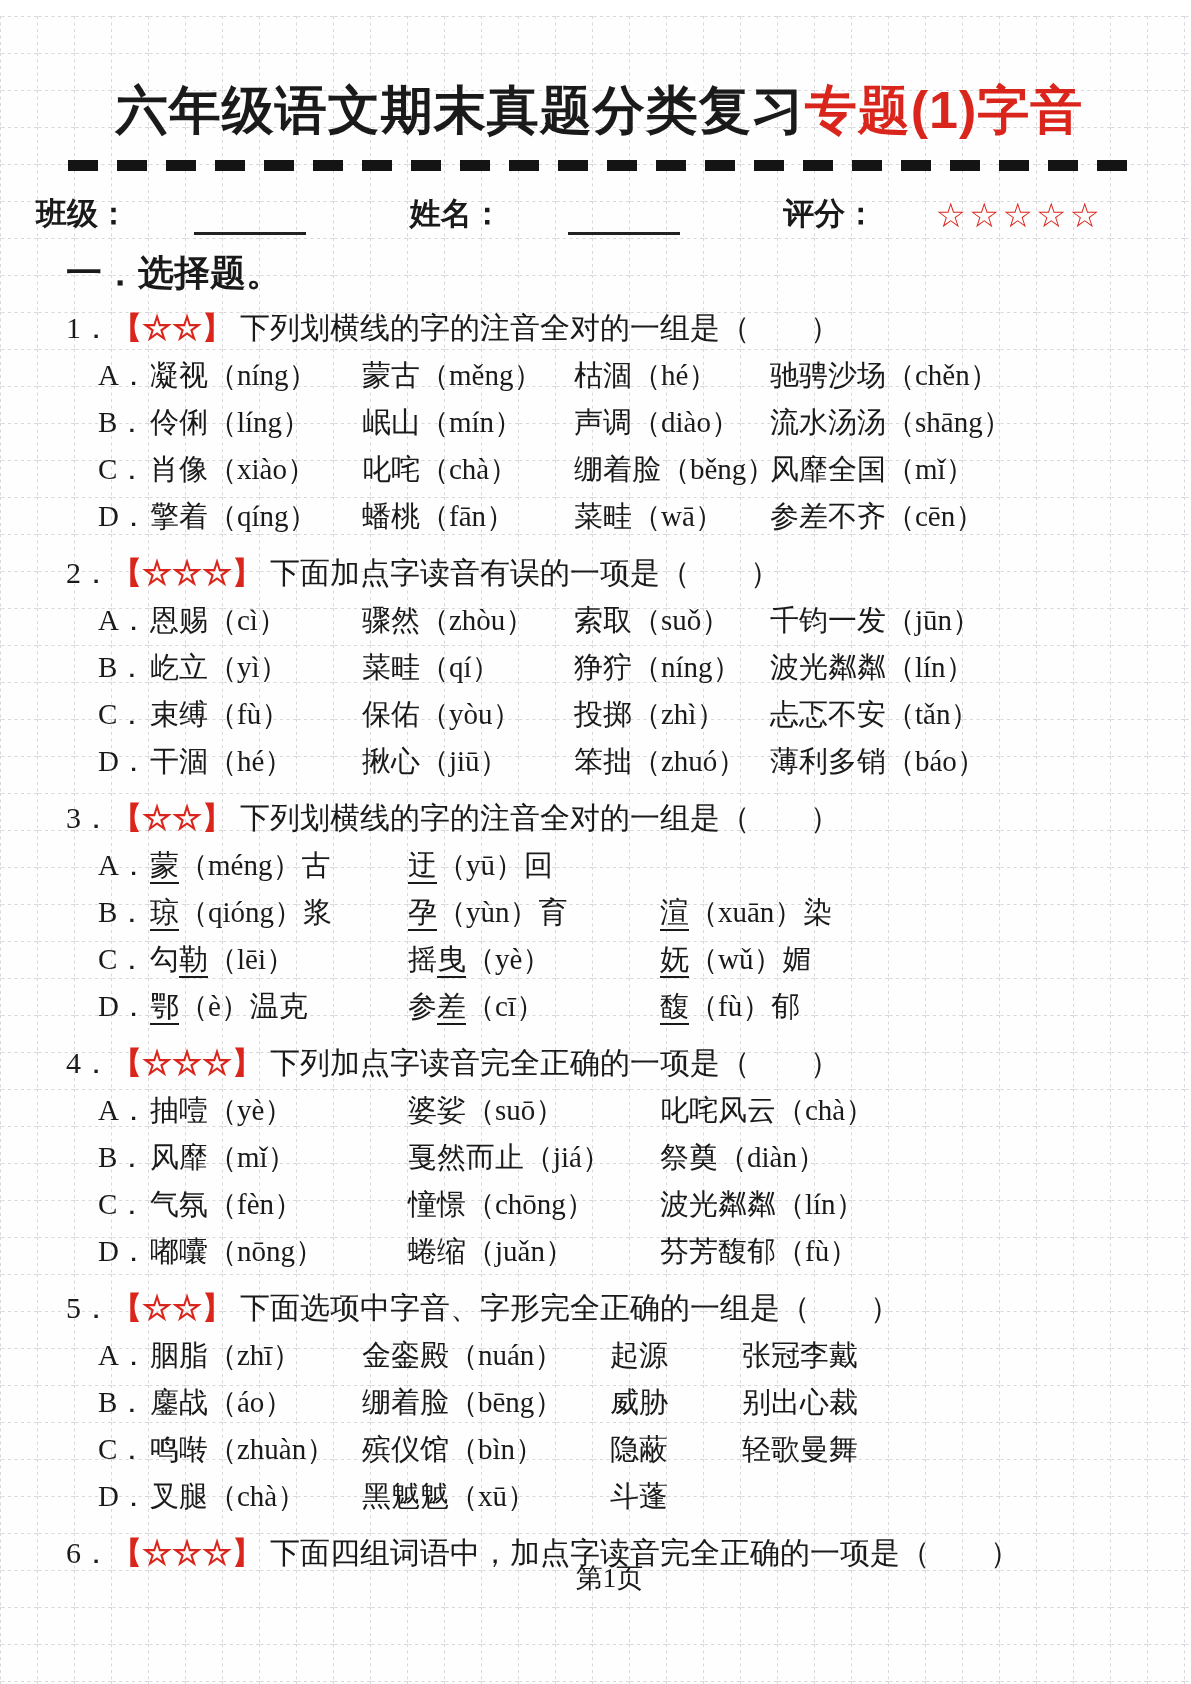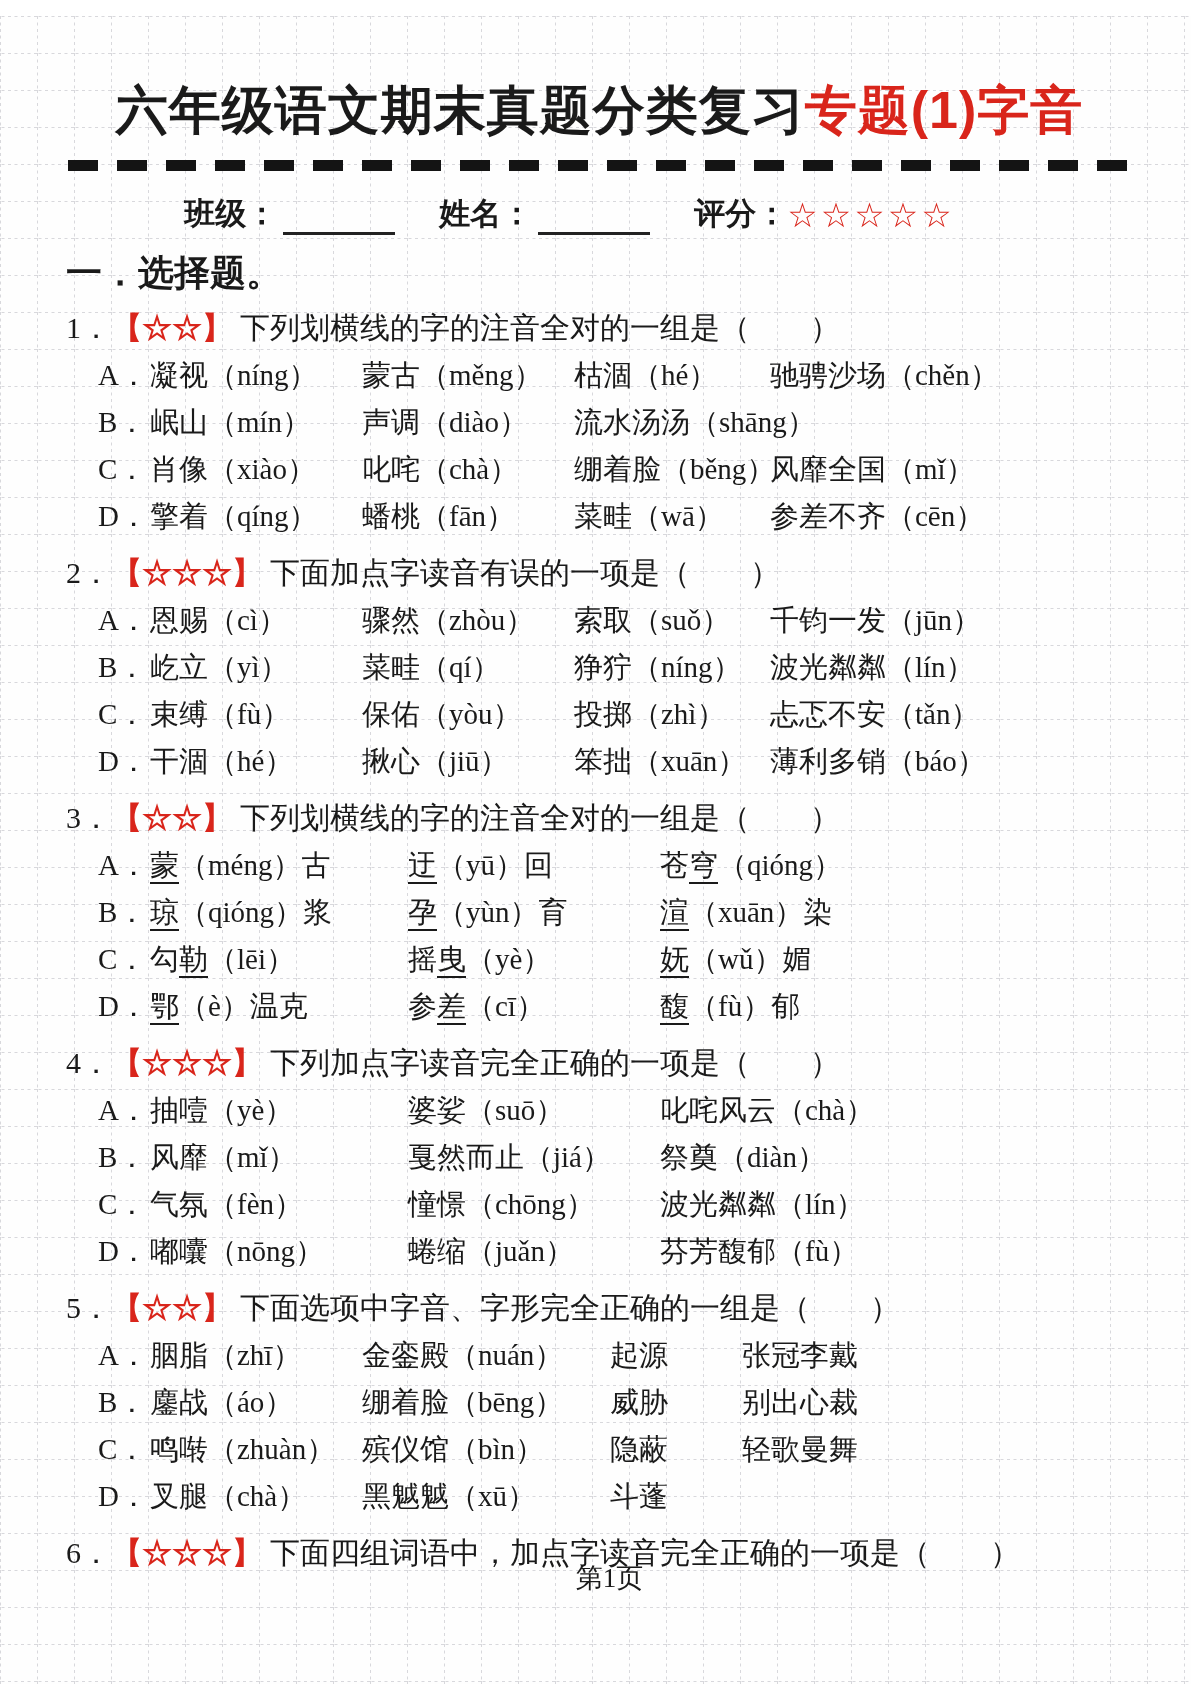--- a/index.html
+++ b/index.html
@@ -29,21 +29,21 @@
 
   .dash-rule {
     height: 11px;
     margin: 14px 2px 0 2px;
     background: repeating-linear-gradient(90deg, #141414 0 30px, transparent 30px 49px);
   }
 
   .meta-row {
     margin-top: 22px;
     display: flex;
-    justify-content: center;
+    justify-content: space-between;
     align-items: flex-end;
     font-size: 31px;
     font-family: "Liberation Sans", sans-serif;
     font-weight: 600;
     transform: translateX(-30px);
   }
   .meta-label { margin-left: 38px; }
   .meta-label:first-child { margin-left: 0; }
   .blank-line {
     display: inline-block;
@@ -126,20 +126,21 @@
           </div>
           <div class="opt-row cols-4a">
             <span class="opt-label">A．</span>
             <span class="opt-cell">凝视（níng）</span>
             <span class="opt-cell">蒙古（měng）</span>
             <span class="opt-cell">枯涸（hé）</span>
             <span class="opt-cell">驰骋沙场（chěn）</span>
           </div>
           <div class="opt-row cols-4a">
             <span class="opt-label">B．</span>
+            <span class="opt-cell">伶俐（líng）</span>
             <span class="opt-cell">岷山（mín）</span>
             <span class="opt-cell">声调（diào）</span>
             <span class="opt-cell">流水汤汤（shāng）</span>
           </div>
           <div class="opt-row cols-4a">
             <span class="opt-label">C．</span>
             <span class="opt-cell">肖像（xiào）</span>
             <span class="opt-cell">叱咤（chà）</span>
             <span class="opt-cell">绷着脸（běng）</span>
             <span class="opt-cell">风靡全国（mǐ）</span>
@@ -176,35 +177,34 @@
             <span class="opt-label">C．</span>
             <span class="opt-cell">束缚（fù）</span>
             <span class="opt-cell">保佑（yòu）</span>
             <span class="opt-cell">投掷（zhì）</span>
             <span class="opt-cell">忐忑不安（tǎn）</span>
           </div>
           <div class="opt-row cols-4a">
             <span class="opt-label">D．</span>
             <span class="opt-cell">干涸（hé）</span>
             <span class="opt-cell">揪心（jiū）</span>
-            <span class="opt-cell">笨拙（xuān）</span>
+            <span class="opt-cell">笨拙（zhuó）</span>
             <span class="opt-cell">薄利多销（báo）</span>
           </div>
         </div>
         <div class="question-block">
           <div class="q-head">
             <span class="q-num">3．</span>
             <span class="q-stars">【☆☆】</span>
             <span class="q-text">下列划横线的字的注音全对的一组是（　　）</span>
           </div>
           <div class="opt-row cols-3">
             <span class="opt-label">A．</span>
             <span class="opt-cell"><span class="u">蒙</span>（méng）古</span>
             <span class="opt-cell"><span class="u">迂</span>（yū）回</span>
-            <span class="opt-cell">苍<span class="u">穹</span>（qióng）</span>
           </div>
           <div class="opt-row cols-3">
             <span class="opt-label">B．</span>
             <span class="opt-cell"><span class="u">琼</span>（qióng）浆</span>
             <span class="opt-cell"><span class="u">孕</span>（yùn）育</span>
             <span class="opt-cell"><span class="u">渲</span>（xuān）染</span>
           </div>
           <div class="opt-row cols-3">
             <span class="opt-label">C．</span>
             <span class="opt-cell">勾<span class="u">勒</span>（lēi）</span>

